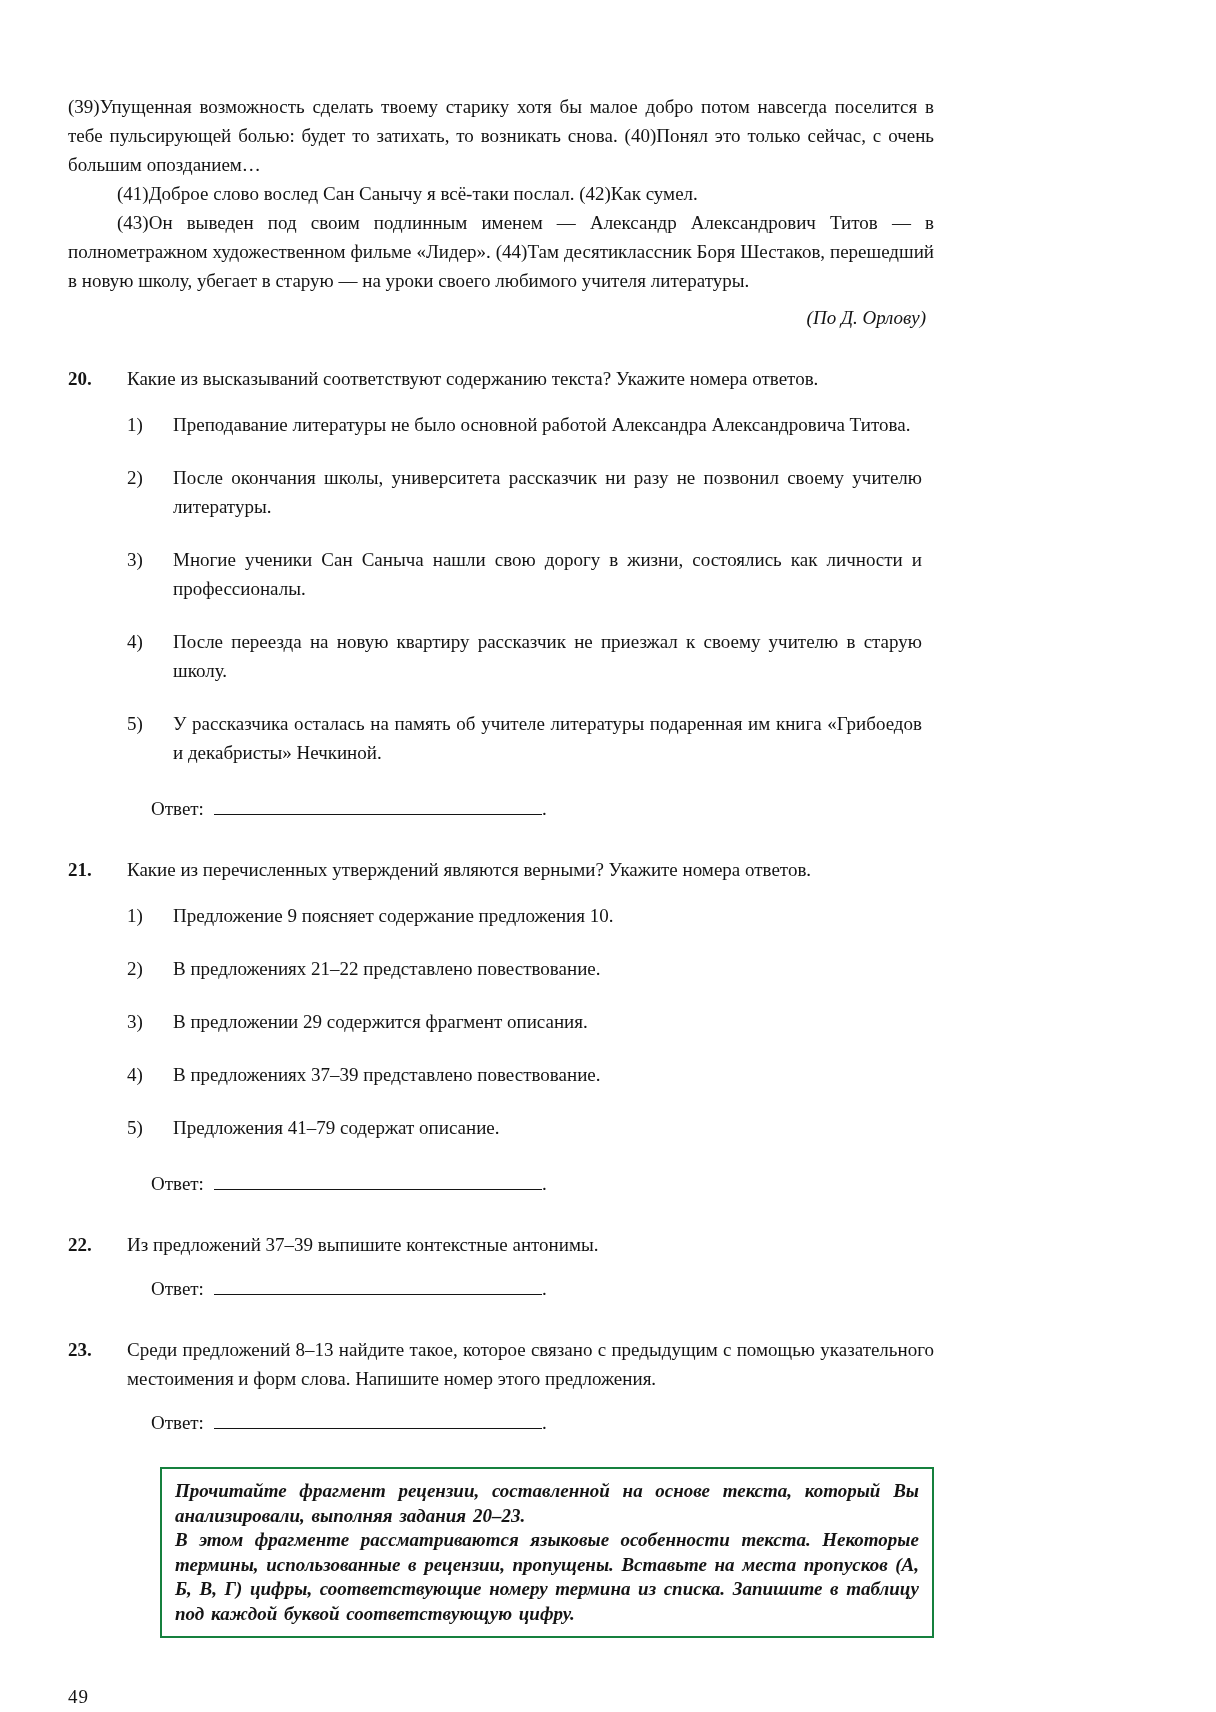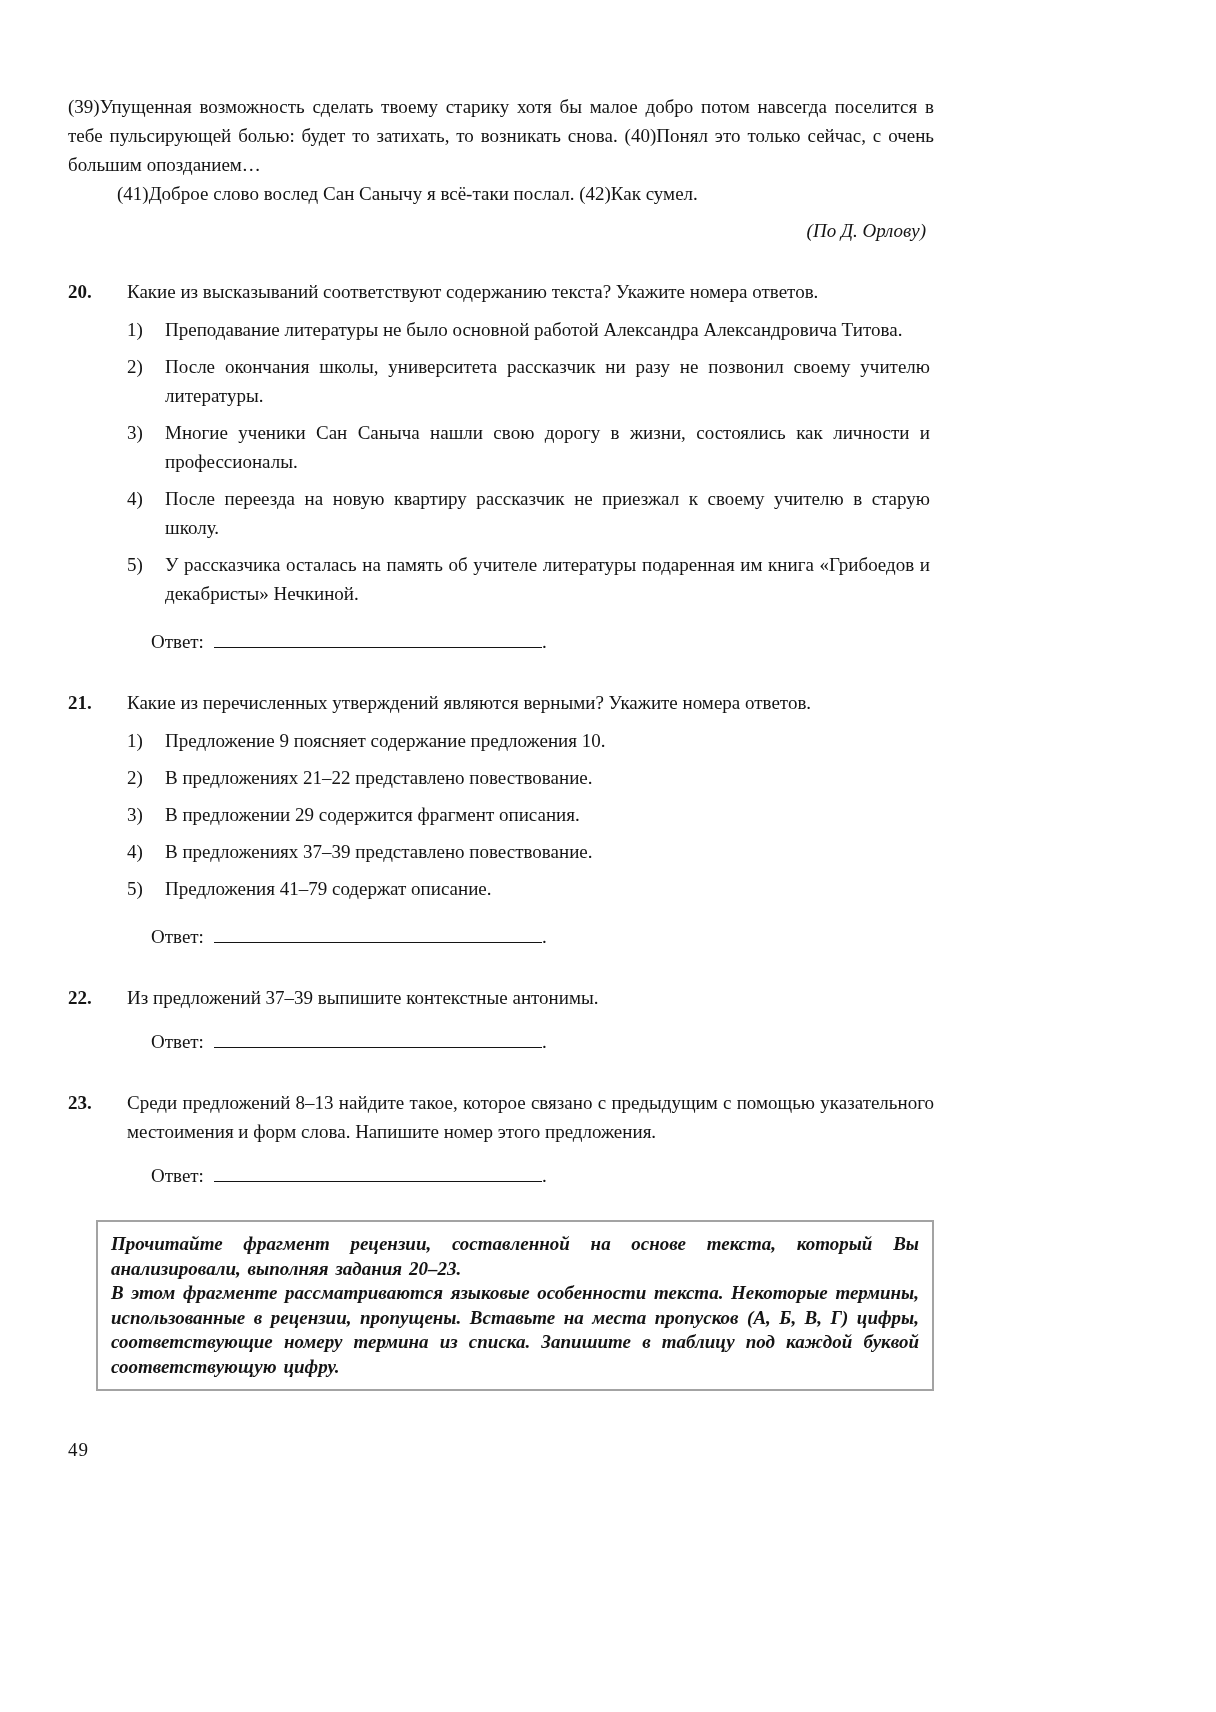--- a/index.html
+++ b/index.html
@@ -26,36 +26,36 @@
   .bold-italic { font-weight: bold; font-style: italic; }
 
   .question { margin-top: 32px; }
   .q-head { display: flex; align-items: baseline; }
   .q-num { flex: 0 0 59px; font-weight: bold; }
   .q-prompt { flex: 1; margin: 0; }
 
   .options { margin-left: 59px; margin-top: 5px; }
   .opt { display: flex; align-items: baseline; }
   .opt-num { flex: 0 0 34px; }
-  .opt-text { flex: 1; margin: 4px; }
+  .opt-text { flex: 1; margin: 12px; }
 
   .answer { margin-left: 83px; margin-top: 15px; }
   .blank {
     display: inline-block;
     width: 328px;
     height: 19px;
     border-bottom: 1.4px solid #141414;
     margin-left: 10px;
     vertical-align: baseline;
   }
 
   .review-box {
-    margin-left: 28px;
+    margin-left: 92px;
     margin-top: 30px;
-    border: 2px solid #a3a3a3;
+    border: 2px solid #15803d;
     padding: 10px 13px;
   }
   .box-para {
     margin: 0;
     font-weight: bold;
     font-style: italic;
     font-size: 19px;
     line-height: 24.5px;
     text-align: justify;
     word-spacing: 2px;
@@ -68,20 +68,21 @@
   }
 </style>
 </head>
 <body>
 
 <div class="page">
 
   <section class="source-text">
     <p class="para justify">(39)Упущенная возможность сделать твоему старику хотя бы малое добро потом навсегда поселится в тебе пульсирующей болью: будет то затихать, то возникать снова. (40)Понял это только сейчас, с очень большим опозданием…</p>
     <p class="para justify indent">(41)Доброе слово вослед Сан Санычу я всё-таки послал. (42)Как сумел.</p>
+    <p class="para justify indent">(43)Он выведен под своим подлинным именем — Александр Александрович Титов — в полнометражном художественном фильме «Лидер». (44)Там десятиклассник Боря Шестаков, перешедший в новую школу, убегает в старую — на уроки своего любимого учителя литературы.</p>
     <p class="para attribution">(По Д. Орлову)</p>
   </section>
 
   <section class="question">
     <div class="q-head">
       <span class="q-num">20.</span>
       <p class="q-prompt justify">Какие из высказываний соответствуют содержанию текста? Укажите номера ответов.</p>
     </div>
     <div class="options">
       <div class="opt">

